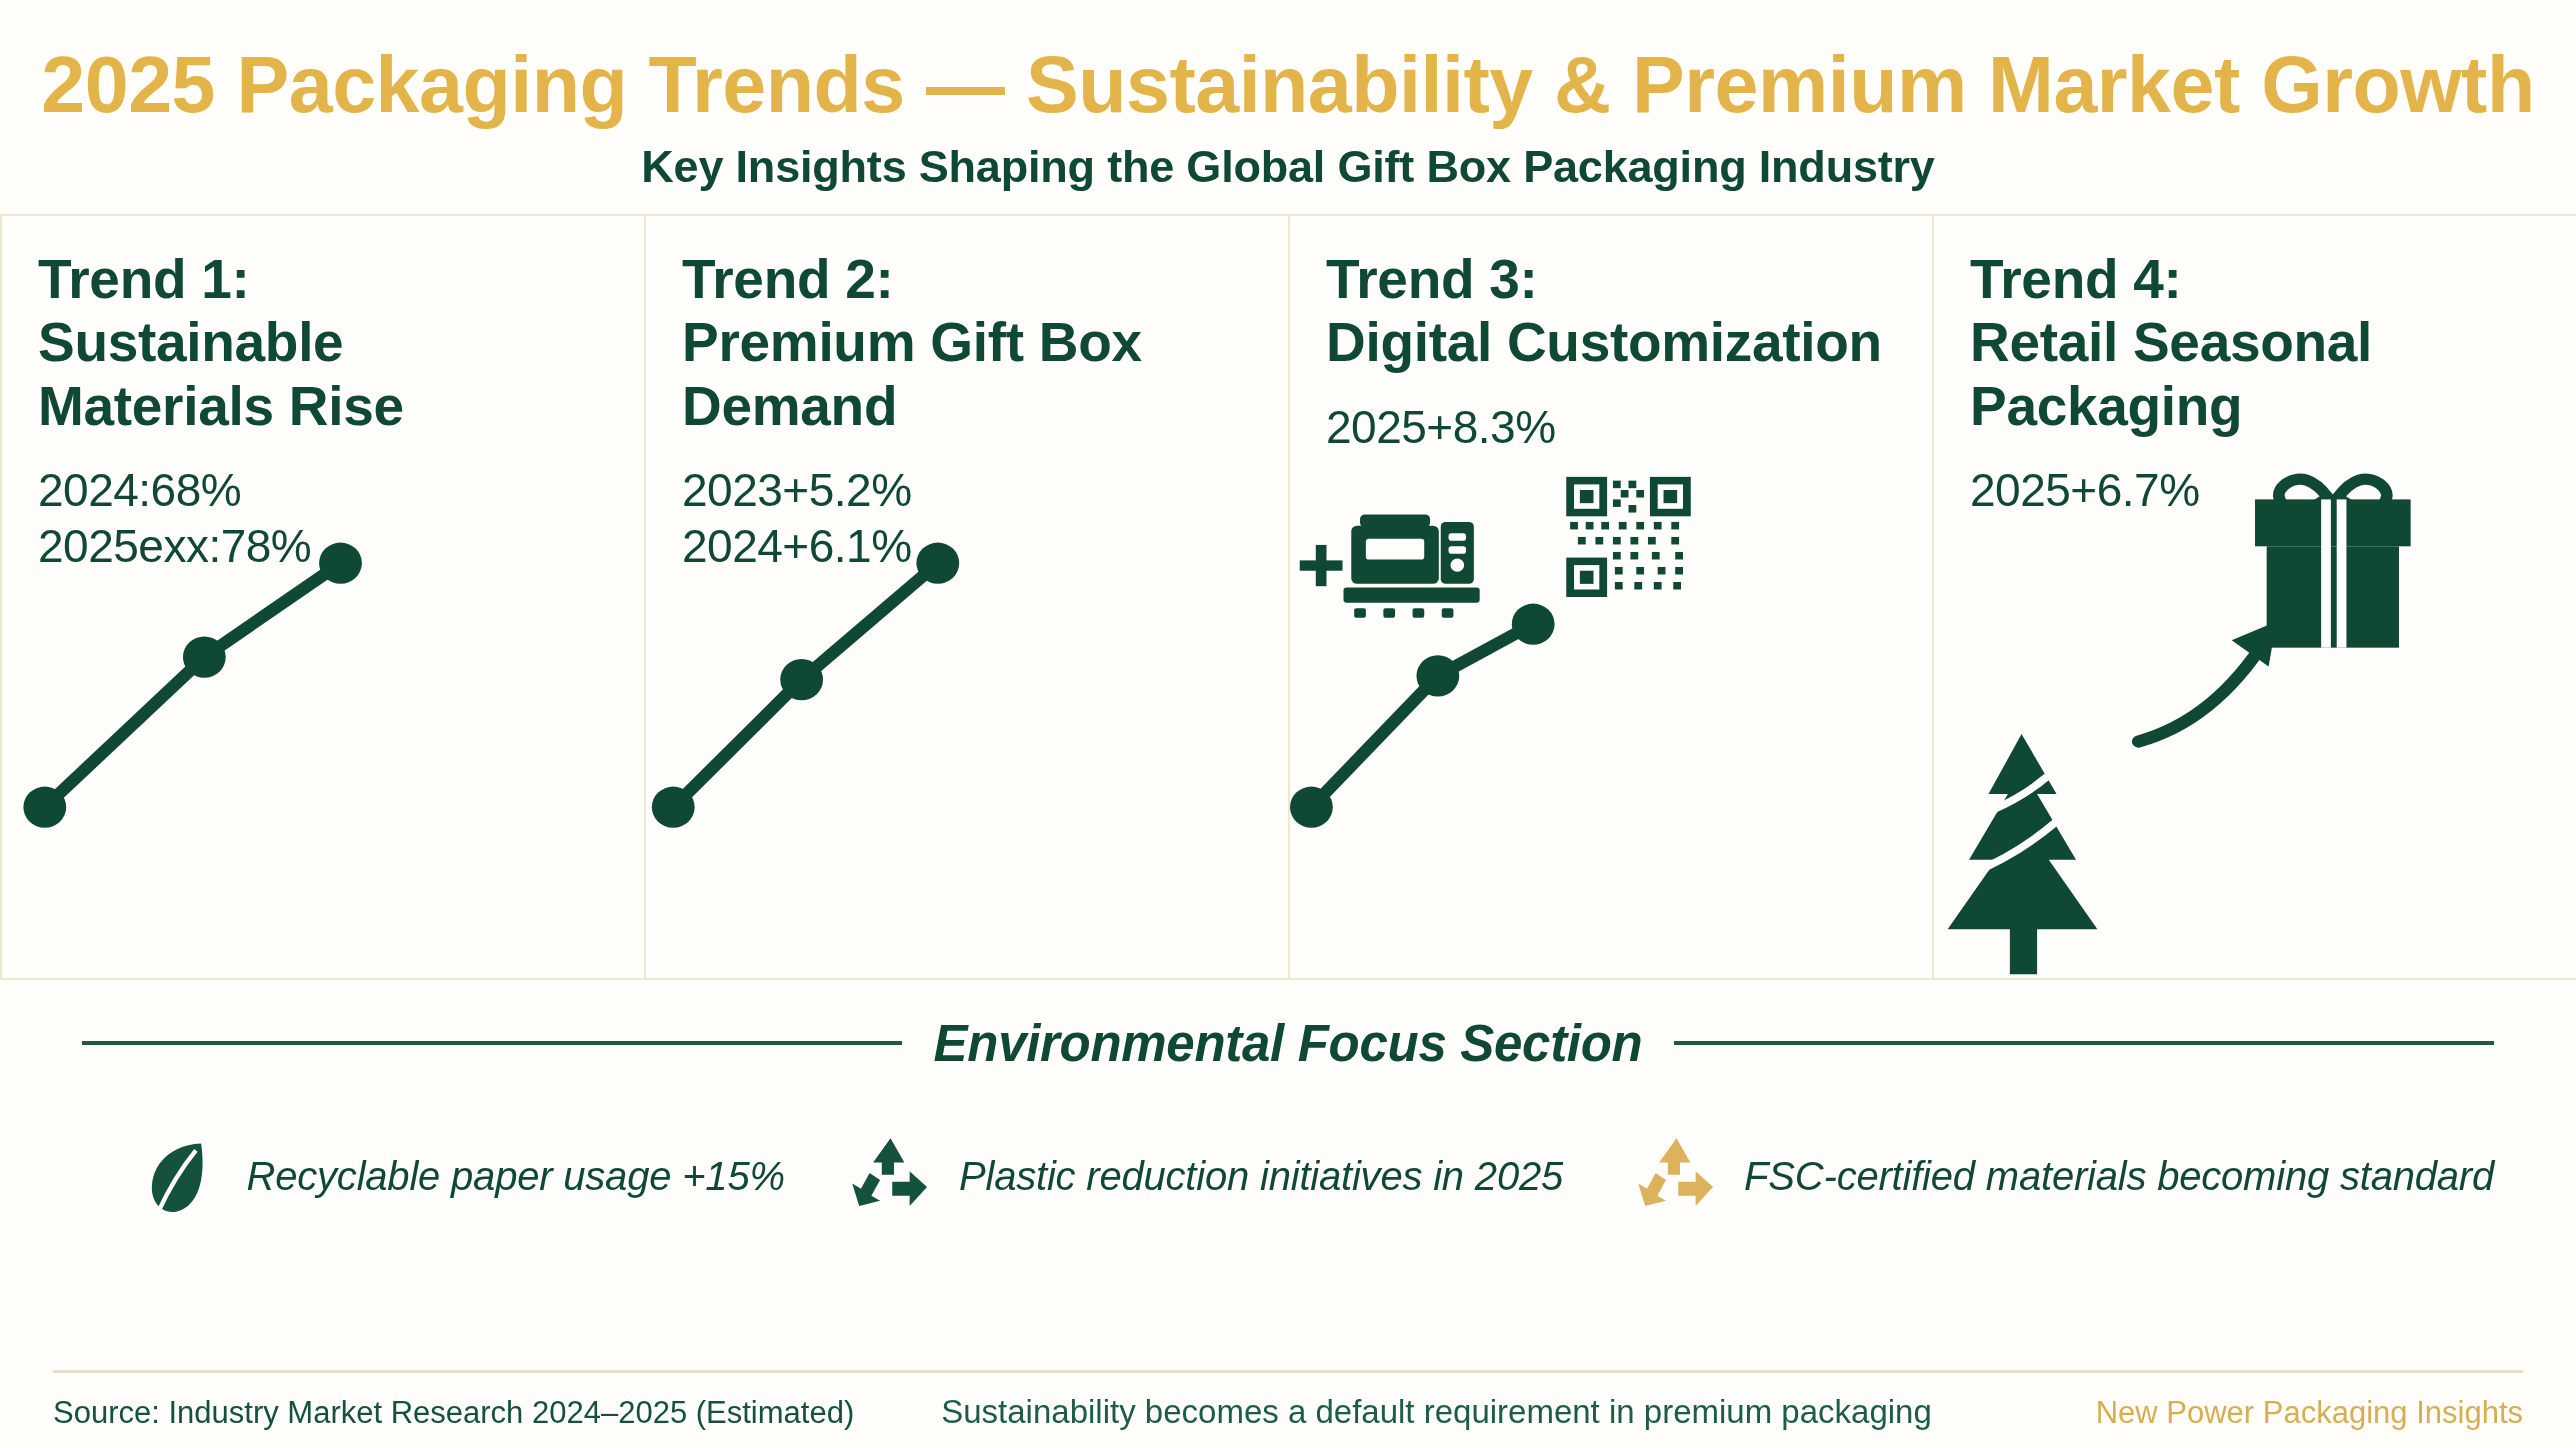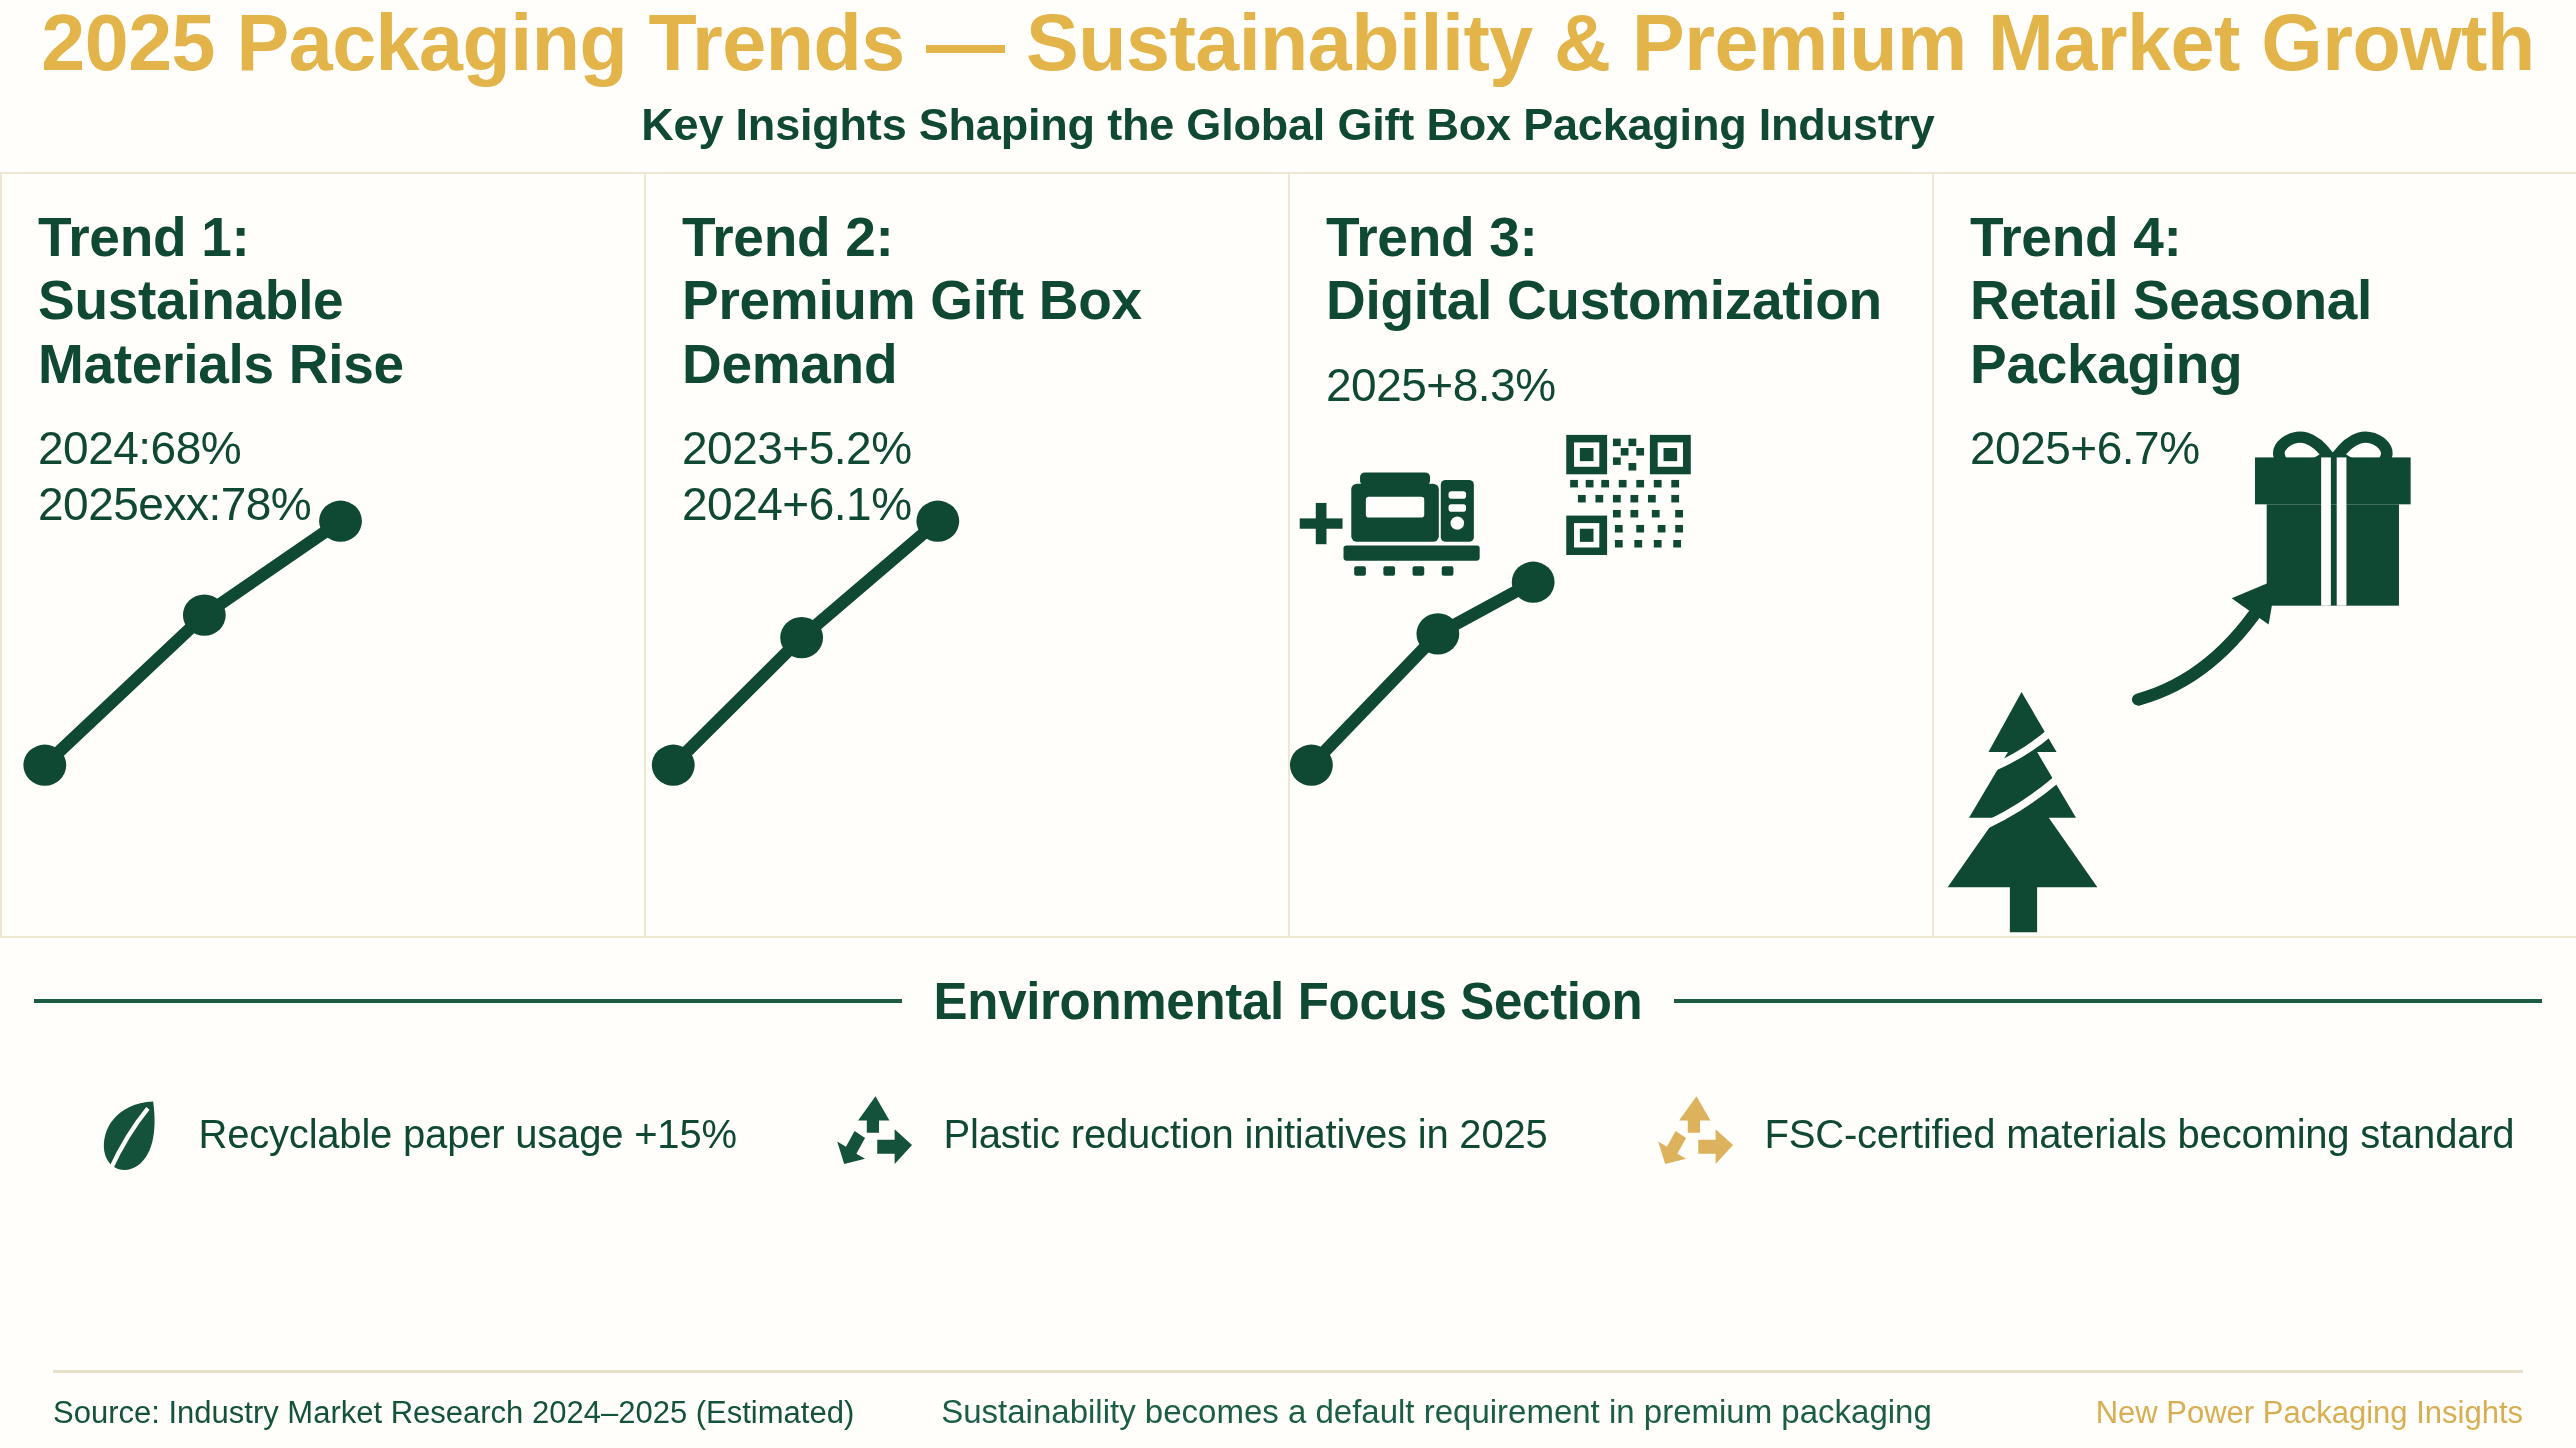--- a/index.html
+++ b/index.html
@@ -11,21 +11,21 @@
     overflow: hidden;
   }
   #page {
     position: relative;
     width: 2576px;
     height: 1448px;
     background: #fffefb;
   }
 
   
-  .header { text-align: center; }
+  .header { padding-top: 42px; text-align: center; }
   .title {
     font-size: 79px;
     font-weight: 700;
     color: #e3b44a;
     line-height: 1.08;
     letter-spacing: -0.5px;
   }
   .subtitle {
     margin-top: 13.2px;
     font-size: 45px;
@@ -75,21 +75,22 @@
     position: absolute;
     left: 0; top: 0;
     width: 100%; height: 100%;
     pointer-events: none;
   }
 
   
   .env {
     position: relative;
     margin-top: 34px;
-    padding: 0 34px;
+    padding: 0 82px;
+    font-style: italic;
   }
   .env-head {
     display: flex;
     align-items: center;
     gap: 32px;
   }
   .env-rule {
     flex: 1 1 auto;
     height: 3.8px;
     background: #1c5a42;

